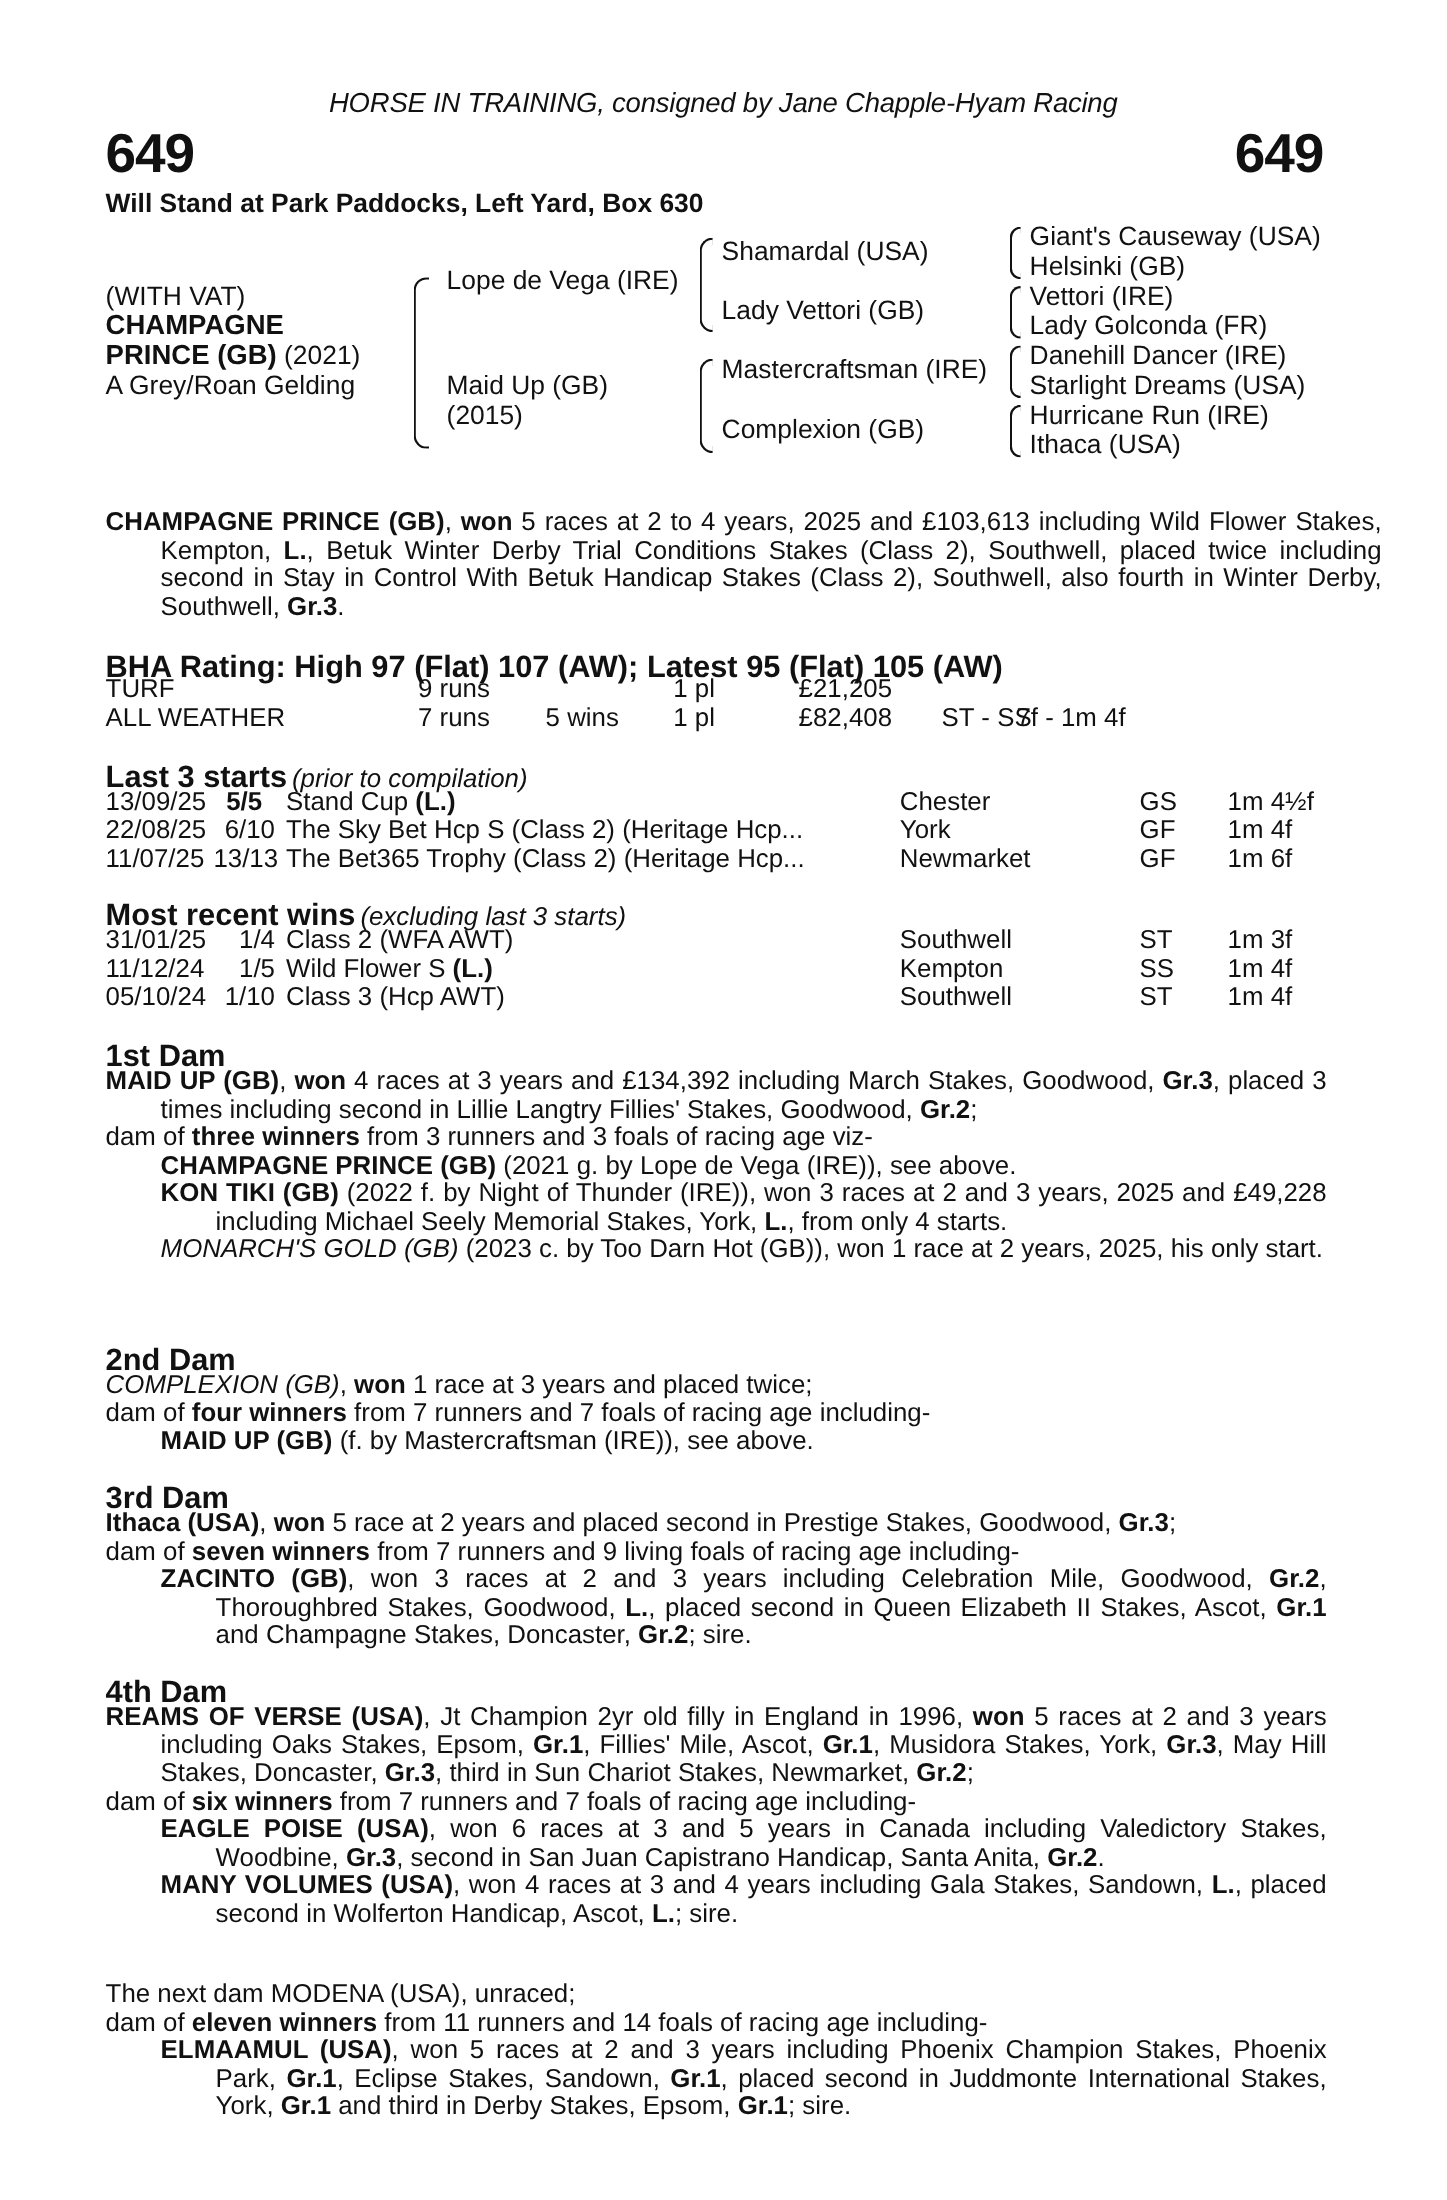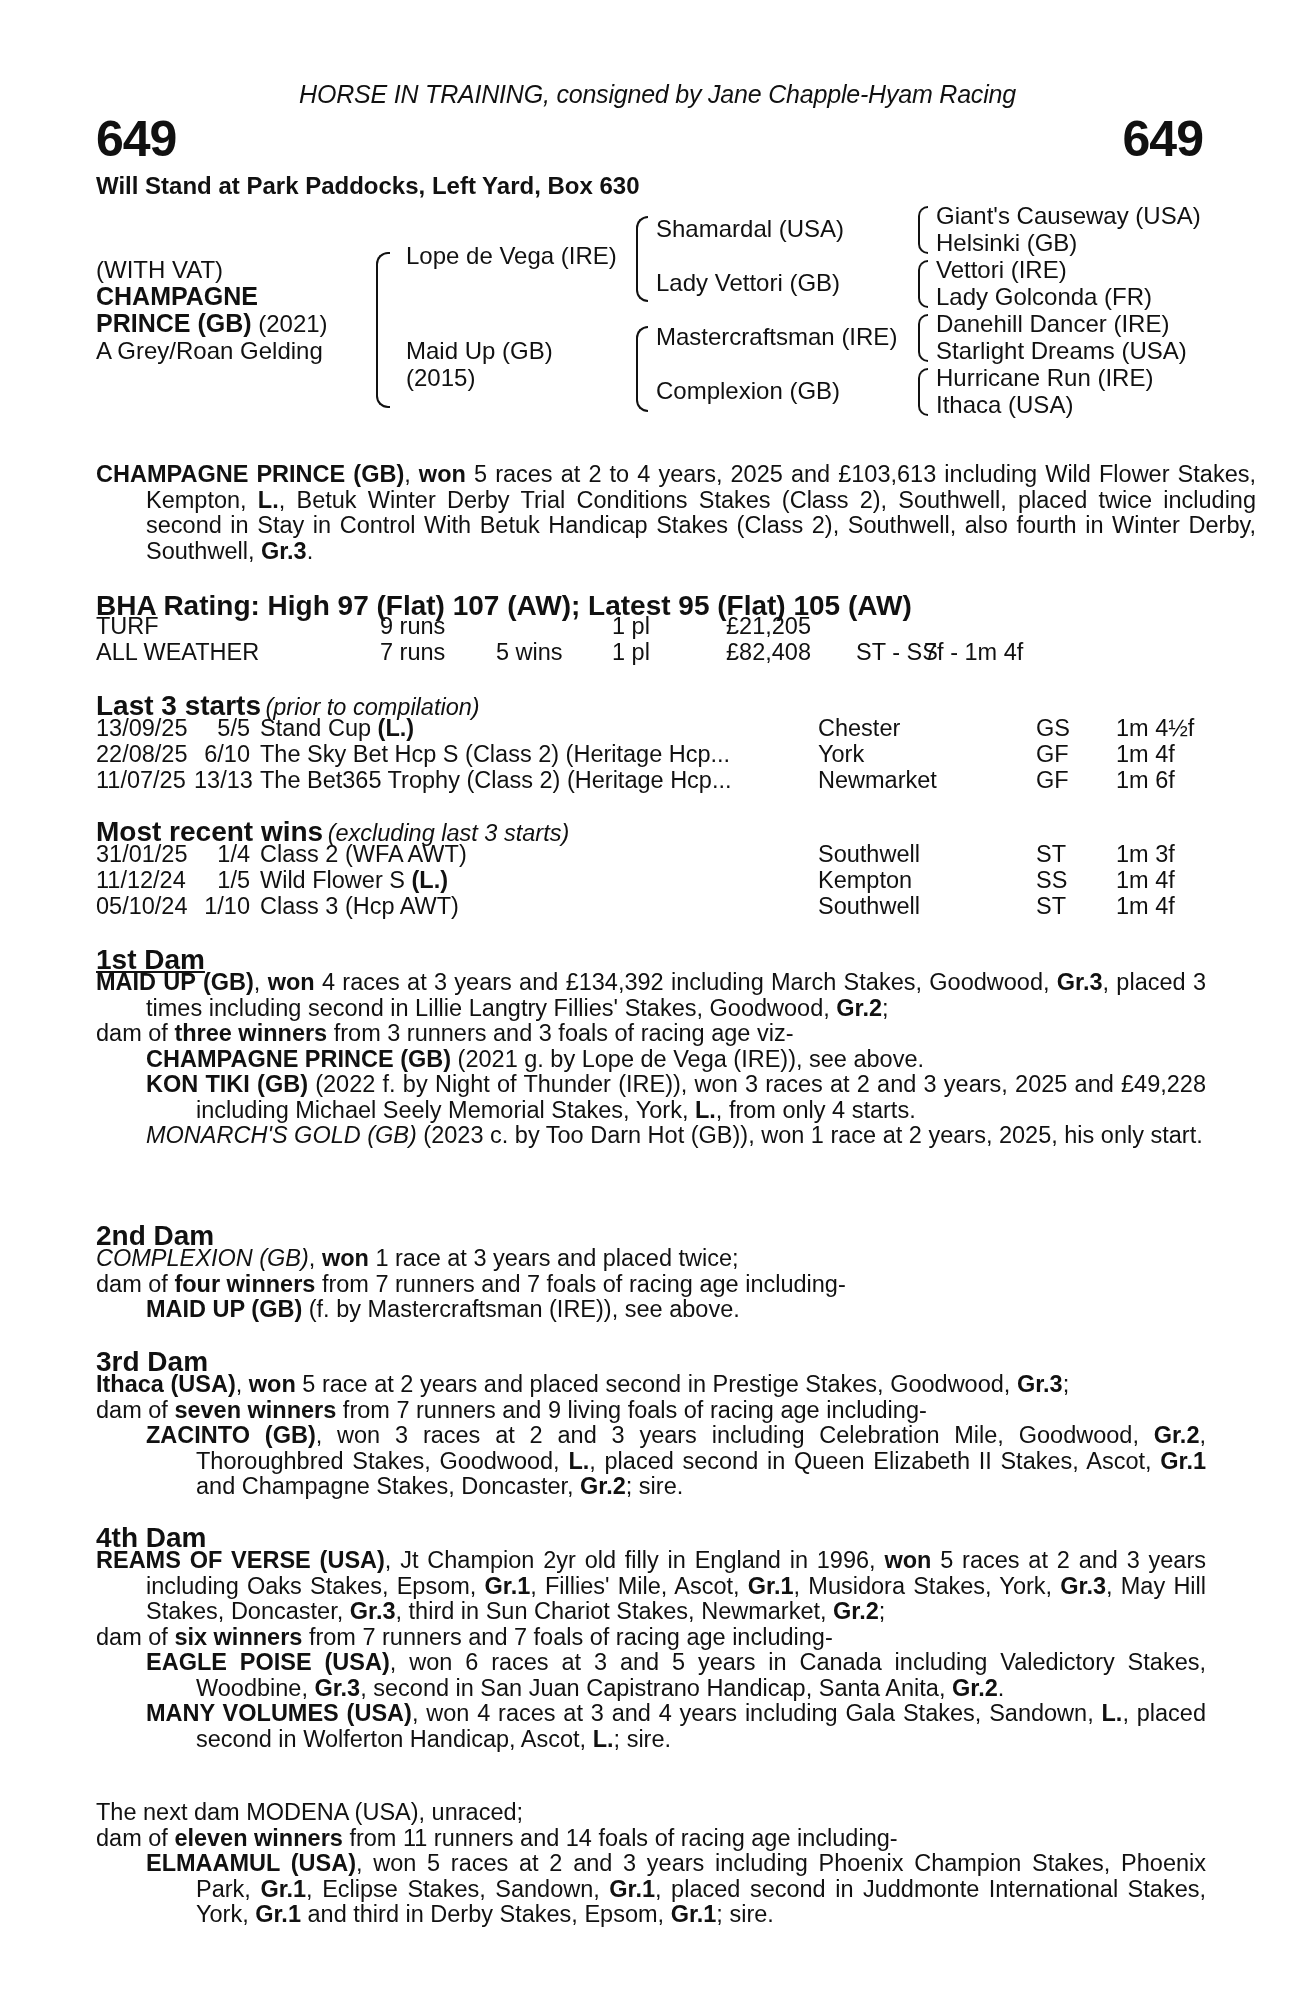--- a/index.html
+++ b/index.html
@@ -96,21 +96,21 @@
     <span class="row" style="left:630px;">£82,408</span>
     <span class="row" style="left:760px;">ST - SS</span>
     <span class="row" style="left:828px;">7f - 1m 4f</span>
   </div>
 </div>
 
 <div class="abs" style="left:96px; top:690px;"><span class="heading">Last 3 starts</span> <span class="ital txt">(prior to compilation)</span></div>
 <div class="abs txt" style="left:96px; top:716px; width:1110px; height:78px;">
   <div class="row" style="top:0; width:1110px;">
     <span class="row" style="left:0;">13/09/25</span>
-    <span class="row" style="left:98px; width:56px; text-align:right;">5/5</span>
+    <span class="row" style="left:98px; width:56px; text-align:center;font-weight:bold;">5/5</span>
     <span class="row" style="left:164px;"><span>Stand Cup </span><span class="bold">(L.)</span></span>
     <span class="row" style="left:722px;">Chester</span>
     <span class="row" style="left:940px;">GS</span>
     <span class="row" style="left:1020px;">1m 4½f</span>
   </div>
   <div class="row" style="top:26px; width:1110px;">
     <span class="row" style="left:0;">22/08/25</span>
     <span class="row" style="left:98px; width:56px; text-align:right;">6/10</span>
     <span class="row" style="left:164px;"><span>The Sky Bet Hcp S (Class 2) (Heritage Hcp...</span><span class="bold"></span></span>
     <span class="row" style="left:722px;">York</span>
@@ -148,21 +148,21 @@
   <div class="row" style="top:52px; width:1110px;">
     <span class="row" style="left:0;">05/10/24</span>
     <span class="row" style="left:98px; width:56px; text-align:right;">1/10</span>
     <span class="row" style="left:164px;"><span>Class 3 (Hcp AWT)</span><span class="bold"></span></span>
     <span class="row" style="left:722px;">Southwell</span>
     <span class="row" style="left:940px;">ST</span>
     <span class="row" style="left:1020px;">1m 4f</span>
   </div>
 </div>
 
-<div class="abs heading" style="left:96px; top:944px;text-decoration:underline;">1st Dam</div>
+<div class="abs heading" style="left:96px; top:944px;">1st Dam</div>
 <div class="abs txt para" style="top:970px;">
   <div class="hang"><span class="bold">MAID UP (GB)</span>, <span class="bold">won</span><span> 4 races at 3 years and £134,392 including March Stakes, Goodwood, </span><span class="bold">Gr.3</span><span>, placed 3 times including second in Lillie Langtry Fillies' Stakes, Goodwood, </span><span class="bold">Gr.2</span><span>;</span></div>
   <div><span>dam of </span><span class="bold">three winners</span><span> from 3 runners and 3 foals of racing age viz-</span></div>
   <div class="indent2" style="padding-left:100px;"><span class="bold">CHAMPAGNE PRINCE (GB)</span><span> (2021 g. by Lope de Vega (IRE)), see above.</span></div>
   <div class="indent2"><span class="bold">KON TIKI (GB)</span><span> (2022 f. by Night of Thunder (IRE)), won 3 races at 2 and 3 years, 2025 and £49,228 including Michael Seely Memorial Stakes, York, </span><span class="bold">L.</span><span>, from only 4 starts.</span></div>
   <div class="indent2"><span class="ital">MONARCH'S GOLD (GB)</span><span> (2023 c. by Too Darn Hot (GB)), won 1 race at 2 years, 2025, his only start.</span></div>
 </div>
 
 <div class="abs heading" style="left:96px; top:1220px;">2nd Dam</div>
 <div class="abs txt para" style="top:1246px;">

